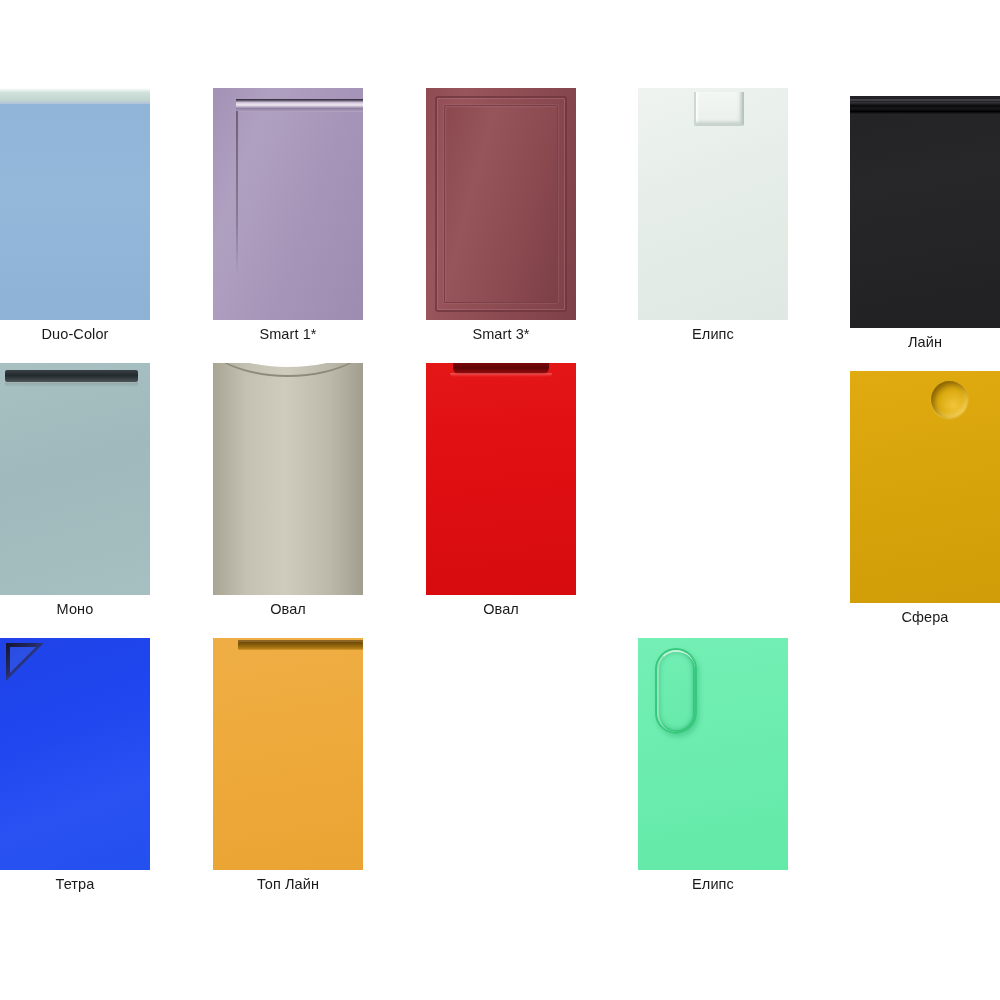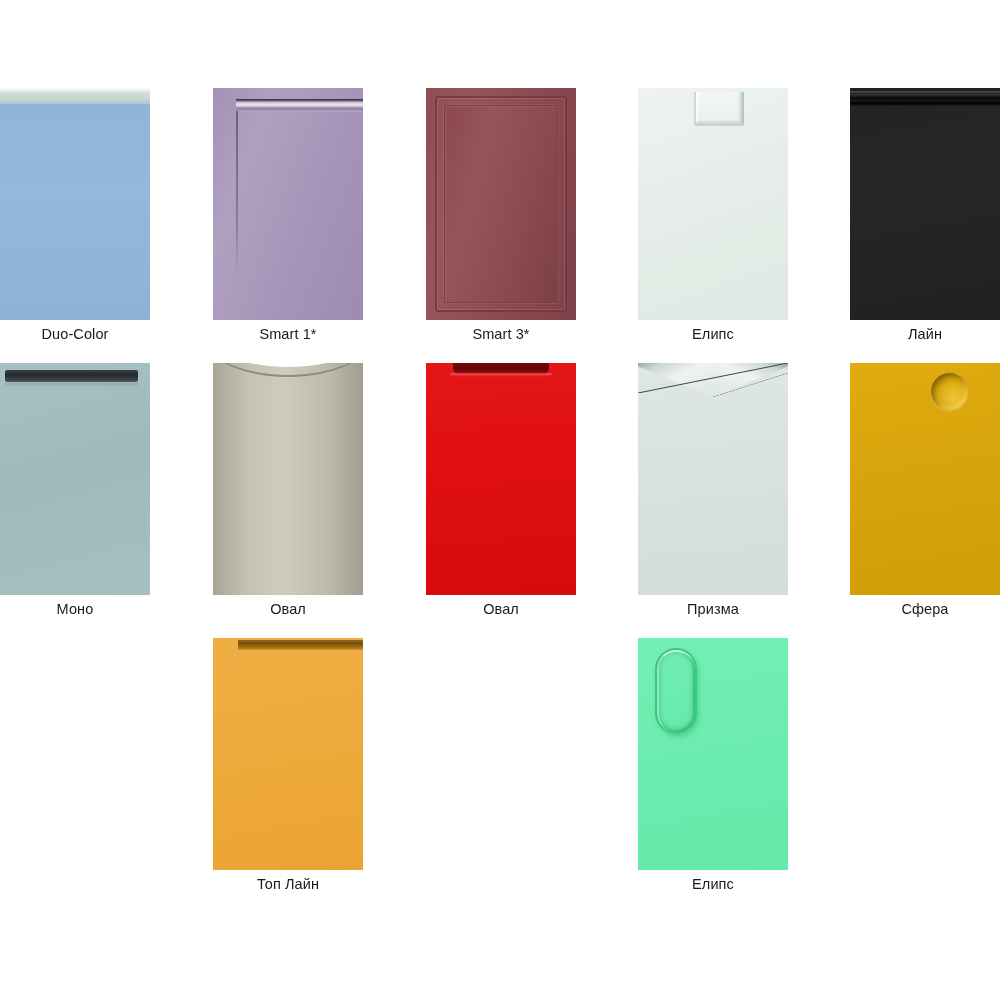--- a/index.html
+++ b/index.html
@@ -36,21 +36,21 @@
   .facade-cell {
     position: absolute;
     top: 0;
     width: 150px;
     height: 275px;
   }
   .col-1 { left: 0px;   }
   .col-2 { left: 213px; }
   .col-3 { left: 426px; }
   .col-4 { left: 638px; }
-  .col-5 { left: 850px; }
+  .col-5 { left: 850px; margin-top: 8px; }
 
   
   .col-2 .panel-wrap, .col-3 .panel-wrap { width: 150px; }
   .col-4 .panel-wrap { width: 150px; }
   .col-5 .panel-wrap { width: 150px; }
 
   .panel-wrap {
     position: relative;
     width: 150px;
     height: 232px;
@@ -389,44 +389,42 @@
     <div class="facade-cell col-3">
       <div class="panel-wrap">
         <div class="panel p-pena">
           <div class="recess"></div>
           <div class="recess-hl"></div>
         </div>
       </div>
       <div class="facade-label">Овал</div>
     </div>
 
-    <div class="facade-cell col-4">
-      <div class="panel-wrap">
-        <div class="panel p-prizma">
-          <div class="v-left"></div>
-          <div class="v-right"></div>
-          <div class="v-line"></div>
-          <div class="v-line2"></div>
-        </div>
-      </div>
-      <div class="facade-label">Призма</div>
-    </div>
 
     <div class="facade-cell col-5">
       <div class="panel-wrap">
         <div class="panel p-sfera">
           <div class="dish"></div>
         </div>
       </div>
       <div class="facade-label">Сфера</div>
     </div>
   </div>
 
   <div class="facade-row row-3">
 
+    <div class="facade-cell col-1">
+      <div class="panel-wrap">
+        <div class="panel p-tetra">
+          <div class="tri"></div>
+          <div class="tri-inner"></div>
+        </div>
+      </div>
+      <div class="facade-label">Тетра</div>
+    </div>
 
     <div class="facade-cell col-2">
       <div class="panel-wrap">
         <div class="panel p-toplayn">
           <div class="bar-edge"></div>
           <div class="bar"></div>
         </div>
       </div>
       <div class="facade-label">Топ Лайн</div>
     </div>

